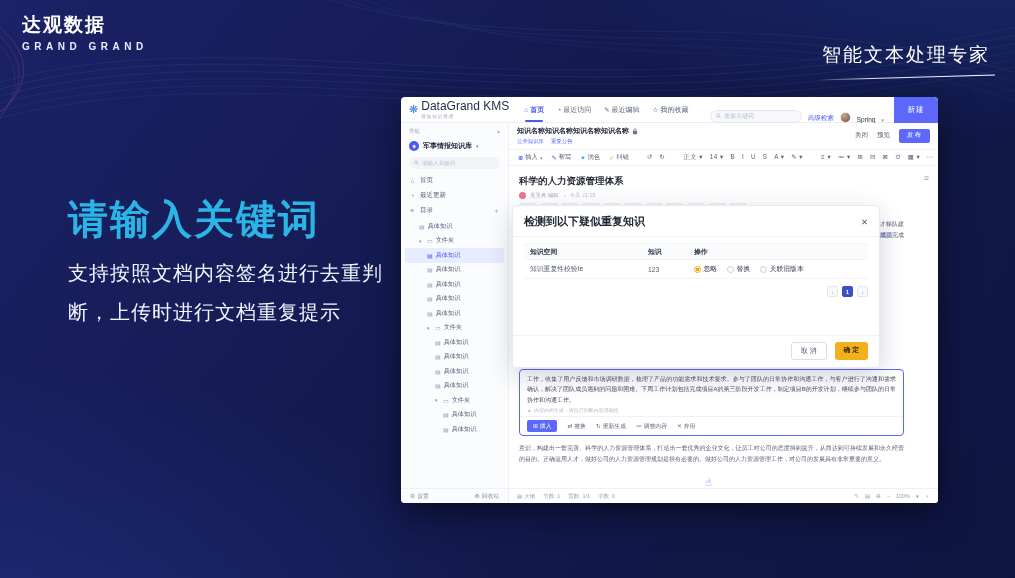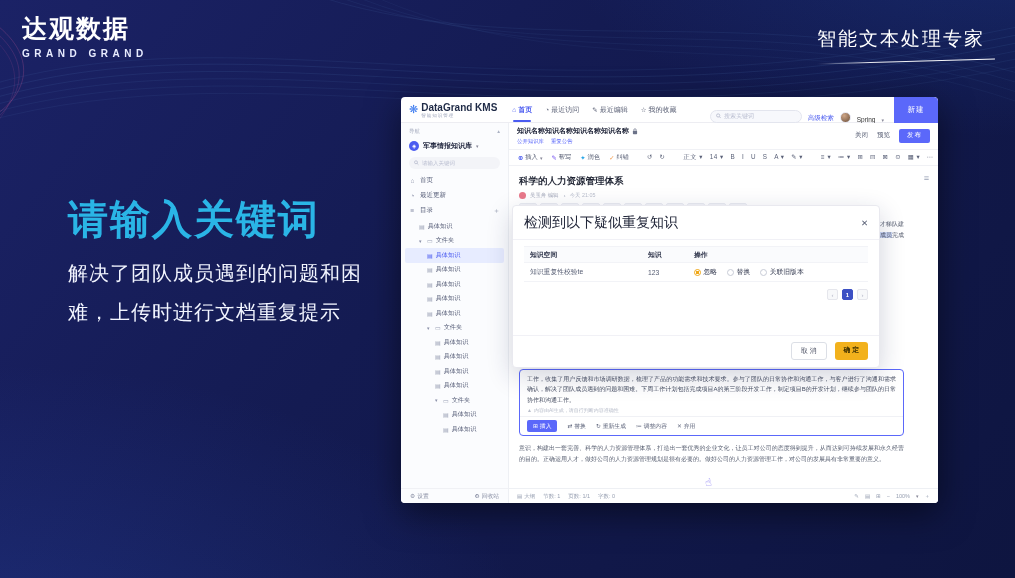--- a/index.html
+++ b/index.html
@@ -8,44 +8,44 @@
 
   .slide { position:relative; width:1015px; height:578px; overflow:hidden;
     background:
       radial-gradient(900px 500px at 0% 115%, rgba(45,80,190,.30), rgba(45,80,190,0) 60%),
       radial-gradient(700px 300px at 100% -10%, rgba(40,90,200,.25), rgba(40,90,200,0) 65%),
       linear-gradient(128deg, #1b2266 0%, #141b52 42%, #0e1540 100%);
   }
   .waves { position:absolute; top:0; left:0; pointer-events:none; }
 
   .logo { position:absolute; left:22px; top:12px; color:#fff; }
-  .logo-cn { font-size:25px; font-weight:bold; letter-spacing:2px; }
+  .logo-cn { font-size:19px; font-weight:bold; letter-spacing:2px; }
   .logo-en { font-size:10px; letter-spacing:4.5px; margin-top:3px; font-weight:bold; color:#e8ecff; }
 
-  .tagline-wrap { position:absolute; right:20px; top:26px; text-align:left; color:#fff; }
+  .tagline-wrap { position:absolute; right:20px; top:42px; text-align:center; color:#fff; }
   .tagline { font-size:19px; letter-spacing:2px; font-weight:500; }
   .tagline-line { width:178px; height:1px; margin-top:9px; margin-left:auto;
     background:linear-gradient(90deg, rgba(255,255,255,0), rgba(255,255,255,.9) 30%, #fff);
     transform:rotate(-1.6deg); }
 
   .heading { position:absolute; left:68px; top:192px; font-size:40px; font-weight:bold;
     color:#2ab5e6; letter-spacing:2px; }
   .desc { position:absolute; left:68px; top:254px; width:330px; font-size:20px;
     color:#f2f5ff; line-height:1.95; letter-spacing:1px; }
 
   
   .app { position:absolute; left:401px; top:97px; width:537px; height:406px; background:#fff;
     border-radius:4px; box-shadow:0 10px 34px rgba(0,0,0,.5); display:flex; flex-direction:column;
     overflow:hidden; font-size:7px; color:#333; }
 
   .app-header { height:26px; flex:none; display:flex; align-items:center; padding-left:8px;
     border-bottom:1px solid #ededf2; position:relative; }
   .brand { display:flex; align-items:center; gap:3px; }
   .brand-icon { color:#3f7df0; font-size:11px; line-height:1; }
-  .brand-name { font-size:10px; font-weight:bold; color:#1e2a46; line-height:1.1; }
+  .brand-name { font-size:12px; font-weight:normal; color:#1e2a46; line-height:1.1; }
   .brand-sub { font-size:4.5px; color:#9aa2b8; letter-spacing:1px; }
   .nav { display:flex; gap:13px; margin-left:15px; color:#5a6075; }
   .nav-item { display:flex; align-items:center; gap:2px; position:relative; font-size:7px; }
   .nav-item.active { color:#4a5bf0; font-weight:bold; }
   .nav-item.active::after { content:""; position:absolute; left:1px; right:1px; bottom:-7px;
     height:2px; background:#4a5bf0; border-radius:1px; }
   .nav-ic { font-size:6.5px; }
   .header-right { margin-left:auto; display:flex; align-items:flex-end; gap:6px; }
   .search-pill { width:92px; height:13px; border:1px solid #e3e5ee; background:#f7f8fc;
     border-radius:7px; display:flex; align-items:center; gap:3px; padding:0 5px; }
@@ -140,21 +140,21 @@
   .sb-right { margin-left:auto; display:flex; align-items:center; gap:6px; }
   .hand-cursor { position:absolute; left:196px; top:-13px; color:#7a6cf0; font-size:11px;
     transform:rotate(-8deg); }
 
   
   .modal { position:absolute; left:111px; top:108px; width:368px; height:163px; background:#fff;
     border:1px solid #e9e9ef; border-radius:4px; box-shadow:0 8px 26px rgba(25,35,80,.2);
     z-index:5; display:flex; flex-direction:column; }
   .modal-header { display:flex; justify-content:space-between; align-items:center;
     padding:8px 11px 7px; border-bottom:1px solid #f1f1f6; }
-  .modal-title { font-size:14px; font-weight:normal; color:#202538; }
+  .modal-title { font-size:11px; font-weight:bold; color:#202538; }
   .modal-close { color:#555c72; font-size:8.5px; cursor:pointer; }
   .modal-body { padding:6px 11px 0; flex:1; }
   .t-head, .t-row { display:flex; align-items:center; padding:0 6px; }
   .t-head { background:#fafbfd; border-top:1px solid #f2f3f7; border-bottom:1px solid #f2f3f7;
     height:17px; font-weight:bold; color:#32384e; font-size:6.8px; }
   .t-row { height:19px; border-bottom:1px solid #f2f3f7; color:#555c72; font-size:6.8px; }
   .col-space { flex:0 0 118px; } .col-k { flex:0 0 46px; } .col-op { flex:1; }
   .op-group { display:flex; gap:10px; align-items:center; }
   .radio-opt { display:flex; align-items:center; gap:2.5px; color:#32384e; }
   .radio { width:7px; height:7px; border-radius:50%; border:1px solid #c7cbd6; display:inline-block; flex:none; }
@@ -200,21 +200,21 @@
     <div class="logo-cn">达观数据</div>
     <div class="logo-en">GRAND GRAND</div>
   </div>
 
   <div class="tagline-wrap">
     <div class="tagline">智能文本处理专家</div>
     <div class="tagline-line"></div>
   </div>
 
   <div class="heading">请输入关键词</div>
-  <div class="desc">解决了团队成员遇到的问题和困难，上传时进行文档重复提示</div>
+  <div class="desc">支持按照文档内容签名进行去重判断，上传时进行文档重复提示</div>
 
   <div class="app">
 
     <div class="app-header">
       <div class="brand">
         <span class="brand-icon">❋</span>
         <div>
           <div class="brand-name">DataGrand KMS</div>
           <div class="brand-sub">智能知识管理</div>
         </div>

